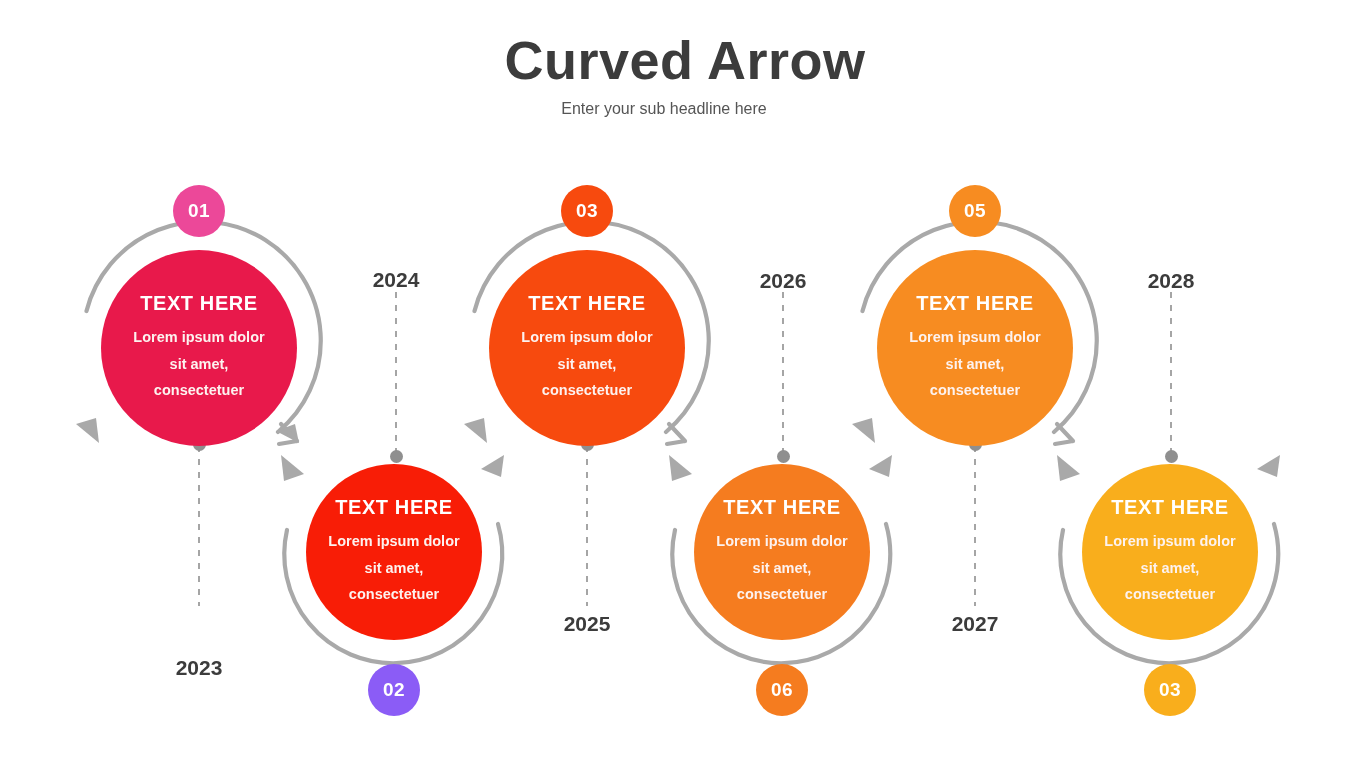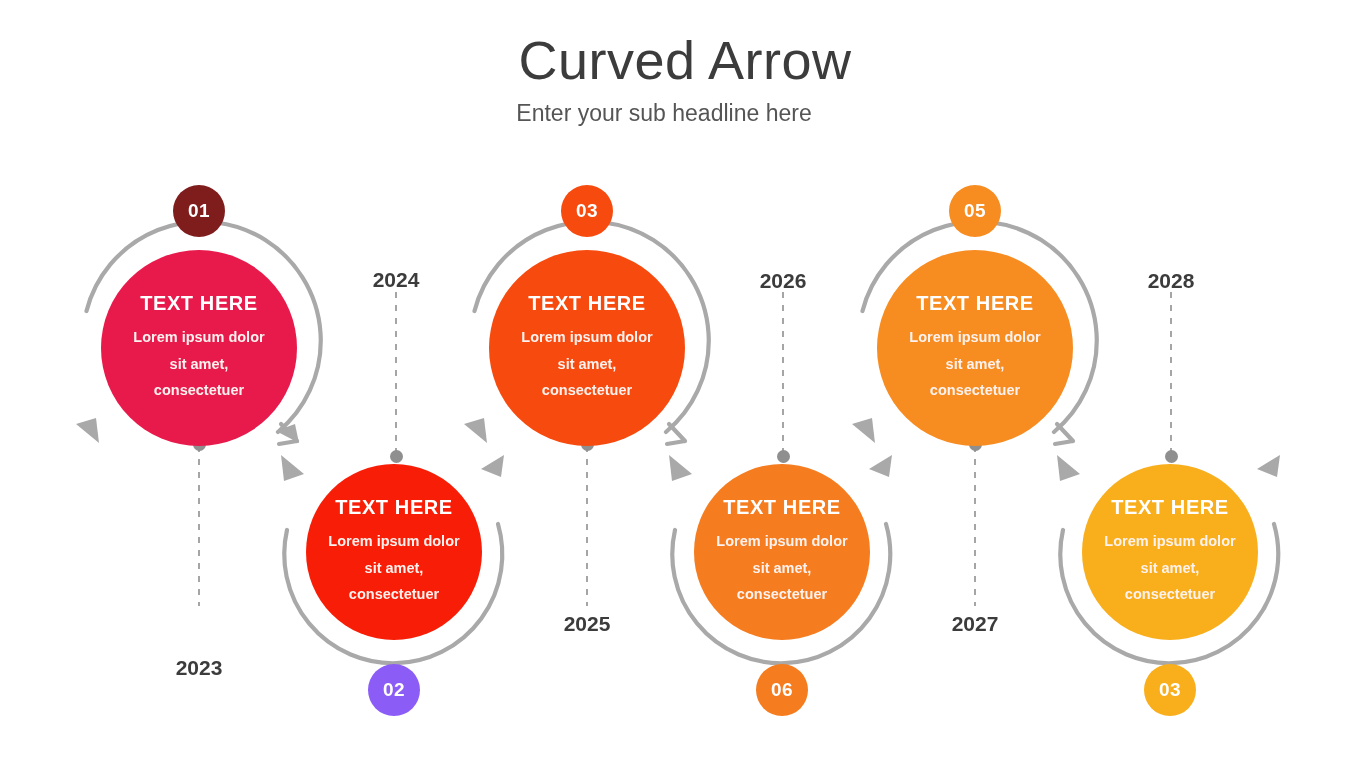--- a/index.html
+++ b/index.html
@@ -20,32 +20,32 @@
     overflow: hidden;
   }
   
   #title {
     position: absolute;
     left: 0;
     top: 29px;
     width: 1370px;
     text-align: center;
     font-size: 54px;
-    font-weight: 400;
+    font-weight: 700;
     color: #3c3c3c;
     letter-spacing: 0.5px;
     line-height: 1.15;
   }
   #subtitle {
     position: absolute;
     left: 0;
     top: 100px;
     width: 1328px;
     text-align: center;
-    font-size: 23px;
+    font-size: 16px;
     font-weight: 400;
     color: #555555;
   }
   
   #vector-layer {
     position: absolute;
     left: 0;
     top: 0;
     width: 1370px;
     height: 771px;
@@ -181,21 +181,21 @@
   <div class="year-label" style="left:1121px; top:269px; width:100px;">2028</div>
 
   <div class="node-circle" style="left: 101px; top: 250px; width: 196px; height: 196px; background-color: rgb(232, 25, 75);">
     <div class="node-heading">TEXT HERE</div>
     <div class="node-body">
       <div>Lorem ipsum dolor</div>
       <div>sit amet,</div>
       <div>consectetuer</div>
     </div>
   </div>
-  <div class="badge" style="left: 173px; top: 185px; background-color: #7f1d1d;">01</div>
+  <div class="badge" style="left: 173px; top: 185px; background-color: #ec4899;">01</div>
 
   <div class="node-circle" style="left: 306px; top: 464px; width: 176px; height: 176px; background-color: rgb(248, 29, 6);">
     <div class="node-heading">TEXT HERE</div>
     <div class="node-body">
       <div>Lorem ipsum dolor</div>
       <div>sit amet,</div>
       <div>consectetuer</div>
     </div>
   </div>
   <div class="badge" style="left: 368px; top: 664px; background-color: #8b5cf6;">02</div>

